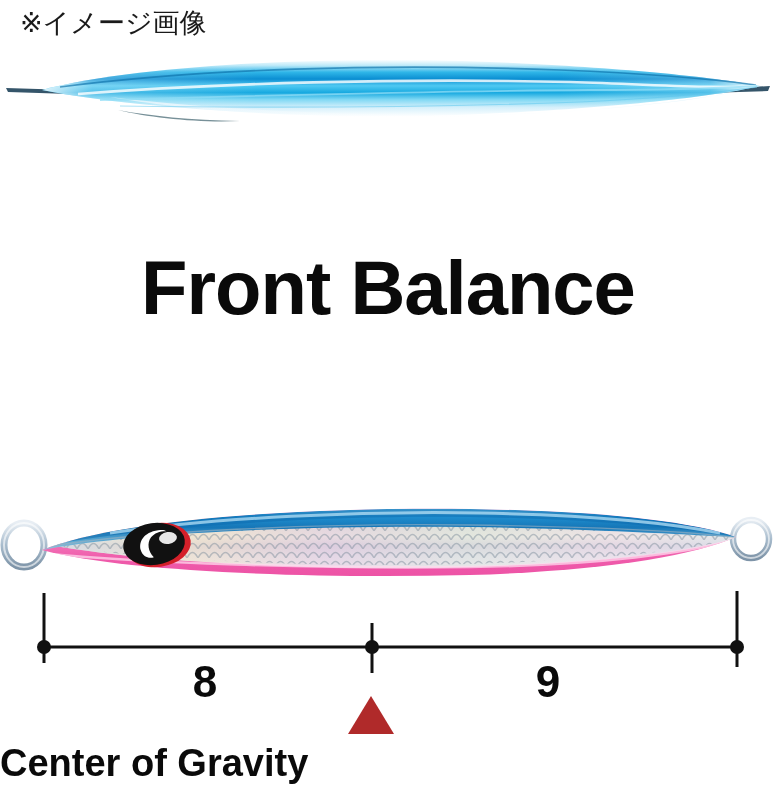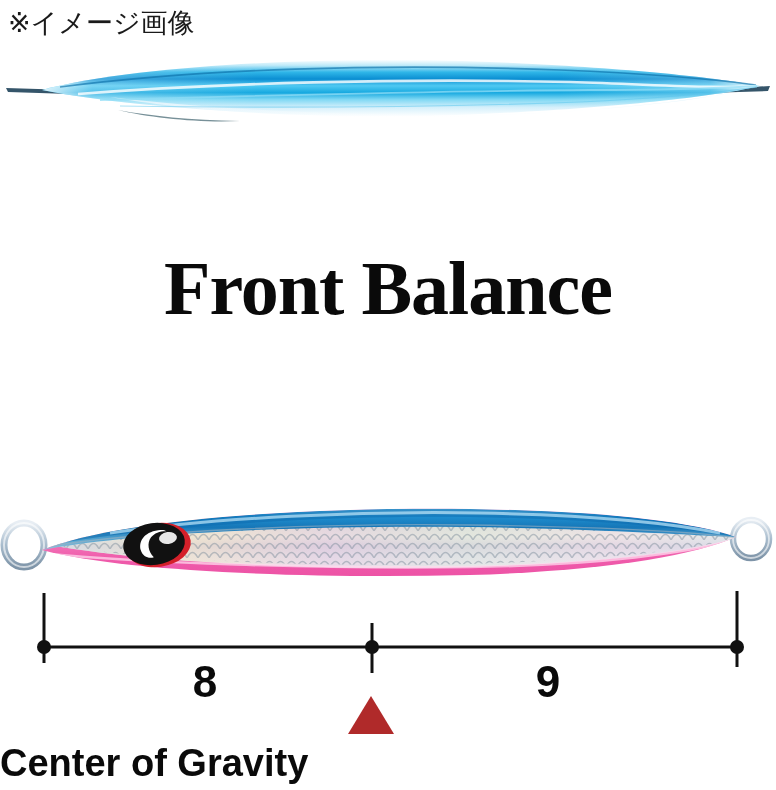--- a/index.html
+++ b/index.html
@@ -14,21 +14,21 @@
     position: relative;
     width: 776px;
     height: 790px;
     background: #ffffff;
     overflow: hidden;
   }
 
   
   .caption {
     position: absolute;
-    left: 8px;
+    left: 20px;
     top: 6px;
     font-family: "DejaVu Sans", sans-serif;
     font-size: 27px;
     line-height: 34px;
     color: #1a1a1a;
     letter-spacing: 0px;
     white-space: nowrap;
   }
 
   
@@ -40,21 +40,21 @@
     height: 80px;
   }
 
   
   .headline {
     position: absolute;
     left: 0;
     top: 247px;
     width: 776px;
     text-align: center;
-    font-family: Liberation Serif, serif;
+    font-family: Liberation Sans, sans-serif;
     font-weight: bold;
     font-size: 76px;
     line-height: 82px;
     letter-spacing: -1px;
     color: #0a0a0a;
   }
 
   
   .jig-bottom {
     position: absolute;

